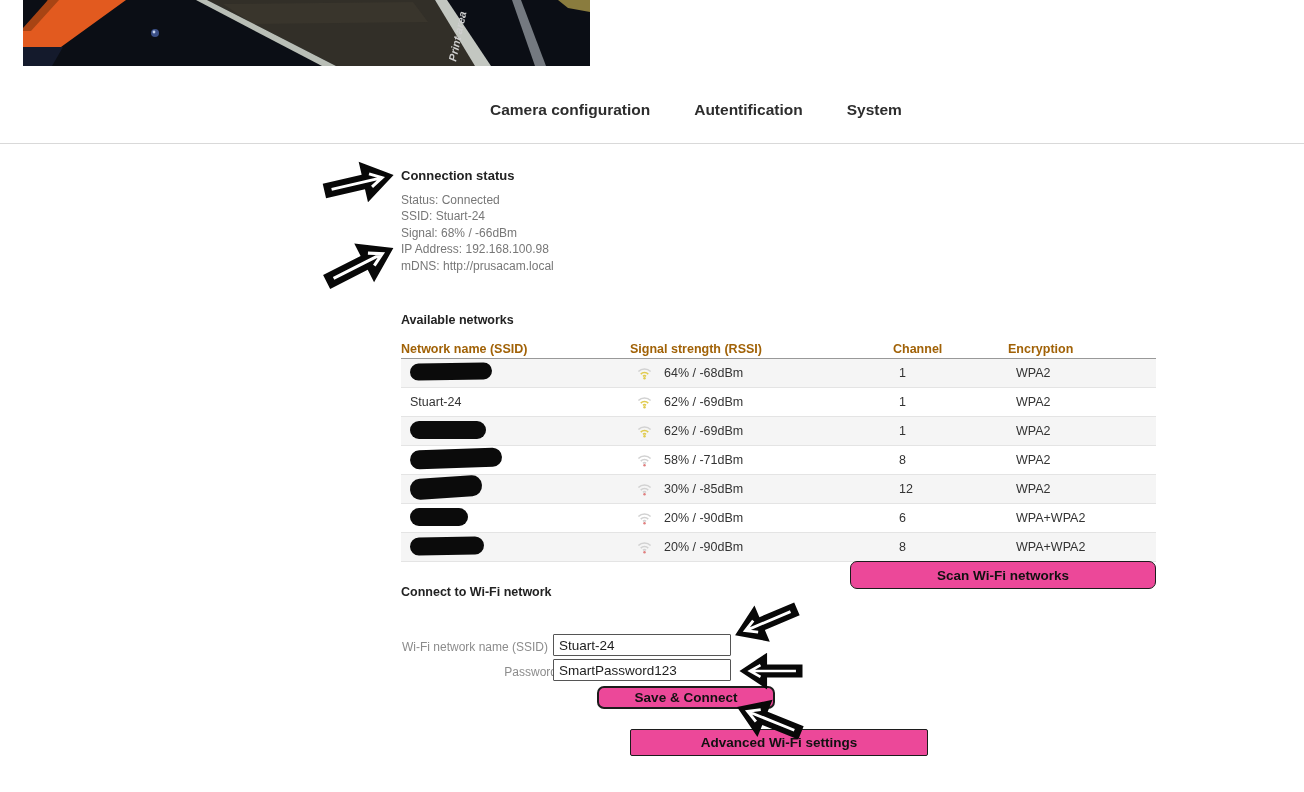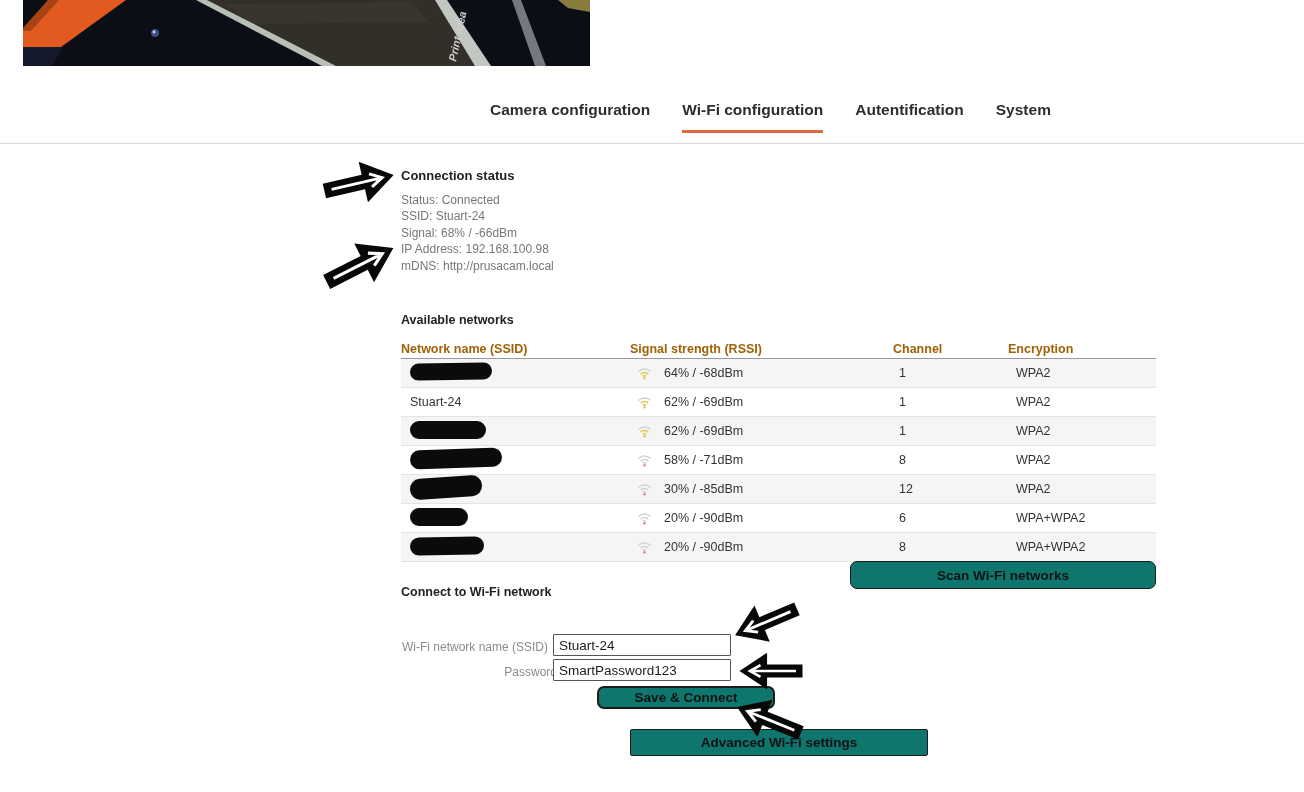--- a/index.html
+++ b/index.html
@@ -3,21 +3,21 @@
 <meta charset="utf-8">
 <style>
   * { margin:0; padding:0; box-sizing:border-box; }
   html,body { width:1304px; height:792px; background:#fff; font-family:"Liberation Sans", sans-serif; overflow:hidden; position:relative; }
   .abs { position:absolute; }
 
   
   #preview { left:23px; top:0; width:567px; height:66px; background:#0b0e15; overflow:hidden; }
 
   
-  #tabbar { left:490px; top:101px; display:flex; gap:32px; }
+  #tabbar { left:490px; top:101px; display:flex; gap:44px; }
   .tab { font-size:15.5px; font-weight:bold; color:#2d2d2d; padding-bottom:11px; cursor:pointer; white-space:nowrap; }
   .tab.active { border-bottom:3px solid #d96b45; }
   #tabsep { left:0; top:143px; width:1304px; height:0; border-top:1px solid #d9d9d9; }
 
   
   #conn { left:401px; top:168px; }
   .sec-title { font-size:13px; font-weight:bold; color:#222; }
   .conn-line { font-size:12px; color:#777; line-height:16.4px; }
   #conn .sec-title { margin-bottom:9px; }
 
@@ -29,21 +29,21 @@
   .trow { height:29px; border-bottom:1px solid #e4e4e4; }
   .trow.even { background:#f5f5f5; }
   .td-ssid { padding-left:9px; }
   .td-signal { display:flex; align-items:center; gap:12px; padding-left:7px; }
   .td-channel { padding-left:6px; }
   .td-enc { padding-left:8px; }
   .redact { display:inline-block; background:#0b0b0b; border-radius:10px; }
   .wifi-ico { width:15px; height:14px; flex:0 0 15px; }
 
   
-  .btn { position:absolute; background:#0f766e; border:1.5px solid #1c1c1c; border-radius:7px; font-weight:bold; font-size:13.5px; color:#111; text-align:center; cursor:pointer; font-family:"Liberation Sans", sans-serif; }
+  .btn { position:absolute; background:#ec4899; border:1.5px solid #1c1c1c; border-radius:7px; font-weight:bold; font-size:13.5px; color:#111; text-align:center; cursor:pointer; font-family:"Liberation Sans", sans-serif; }
   #scan-btn { left:850px; top:561px; width:306px; height:28px; }
   #save-btn { left:553px; top:686px; width:178px; height:23px; border-width:2px; font-size:13.5px;margin-left:44px; }
   #adv-btn  { left:630px; top:729px; width:298px; height:27px; border-radius:2px; }
 
   
   #connect-title { left:401px; top:585px; }
   .form-label { position:absolute; width:248px; text-align:right; font-size:12px; color:#8c8c8c; }
   #ssid-label { left:300px; top:640px; }
   #pwd-label  { left:309px; top:665px; }
   .txt-input { position:absolute; left:553px; width:178px; height:22px; border:1px solid #555; border-radius:1px; font-size:13.5px; color:#1d1d1d; padding:0 0 0 5px; font-family:"Liberation Sans", sans-serif; background:#fff; }
@@ -68,21 +68,20 @@
     <polygon points="173,0 184,0 313,66 299,66" fill="#b9beb6"></polygon>
     <polygon points="412,0 424,0 468,66 452,66" fill="#c3c7c1"></polygon>
     <polygon points="489,0 498,0 523,66 512,66" fill="#8f959b" opacity="0.8"></polygon>
     <polygon points="535,0 567,0 567,12 545,8" fill="#8a7c3e"></polygon>
     <text x="0" y="0" transform="translate(433,62) rotate(-78)" font-size="11" font-style="italic" font-weight="bold" fill="#cfcfcf">Print area</text>
   </svg>
 </div>
 
 <div class="abs" id="tabbar">
   <div class="tab">Camera configuration</div>
-  <div class="tab active">Wi-Fi configuration</div>
   <div class="tab">Autentification</div>
   <div class="tab">System</div>
 </div>
 <div class="abs" id="tabsep"></div>
 
 <div class="abs" id="conn">
   <div class="sec-title">Connection status</div>
   <div class="conn-line">Status: Connected</div>
   <div class="conn-line">SSID: Stuart-24</div>
   <div class="conn-line">Signal: 68% / -66dBm</div>

